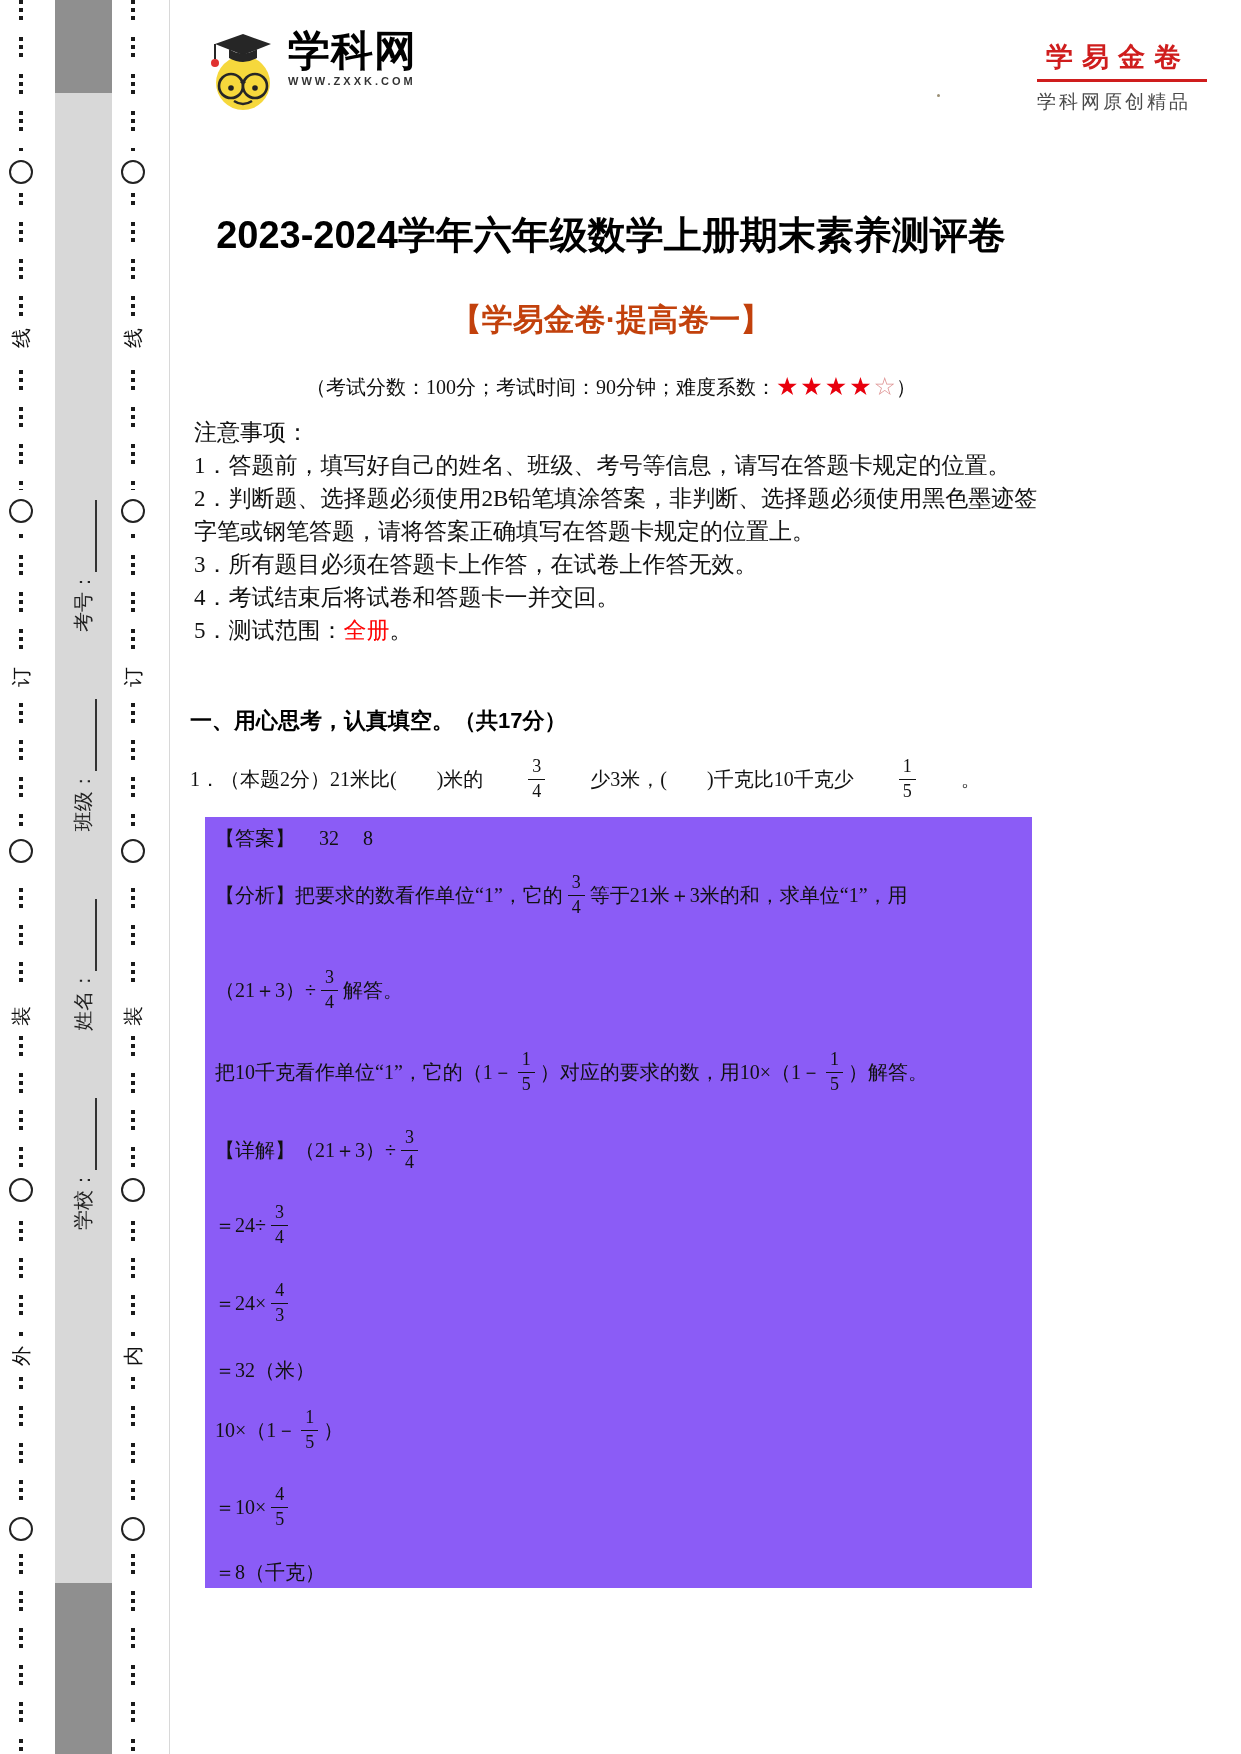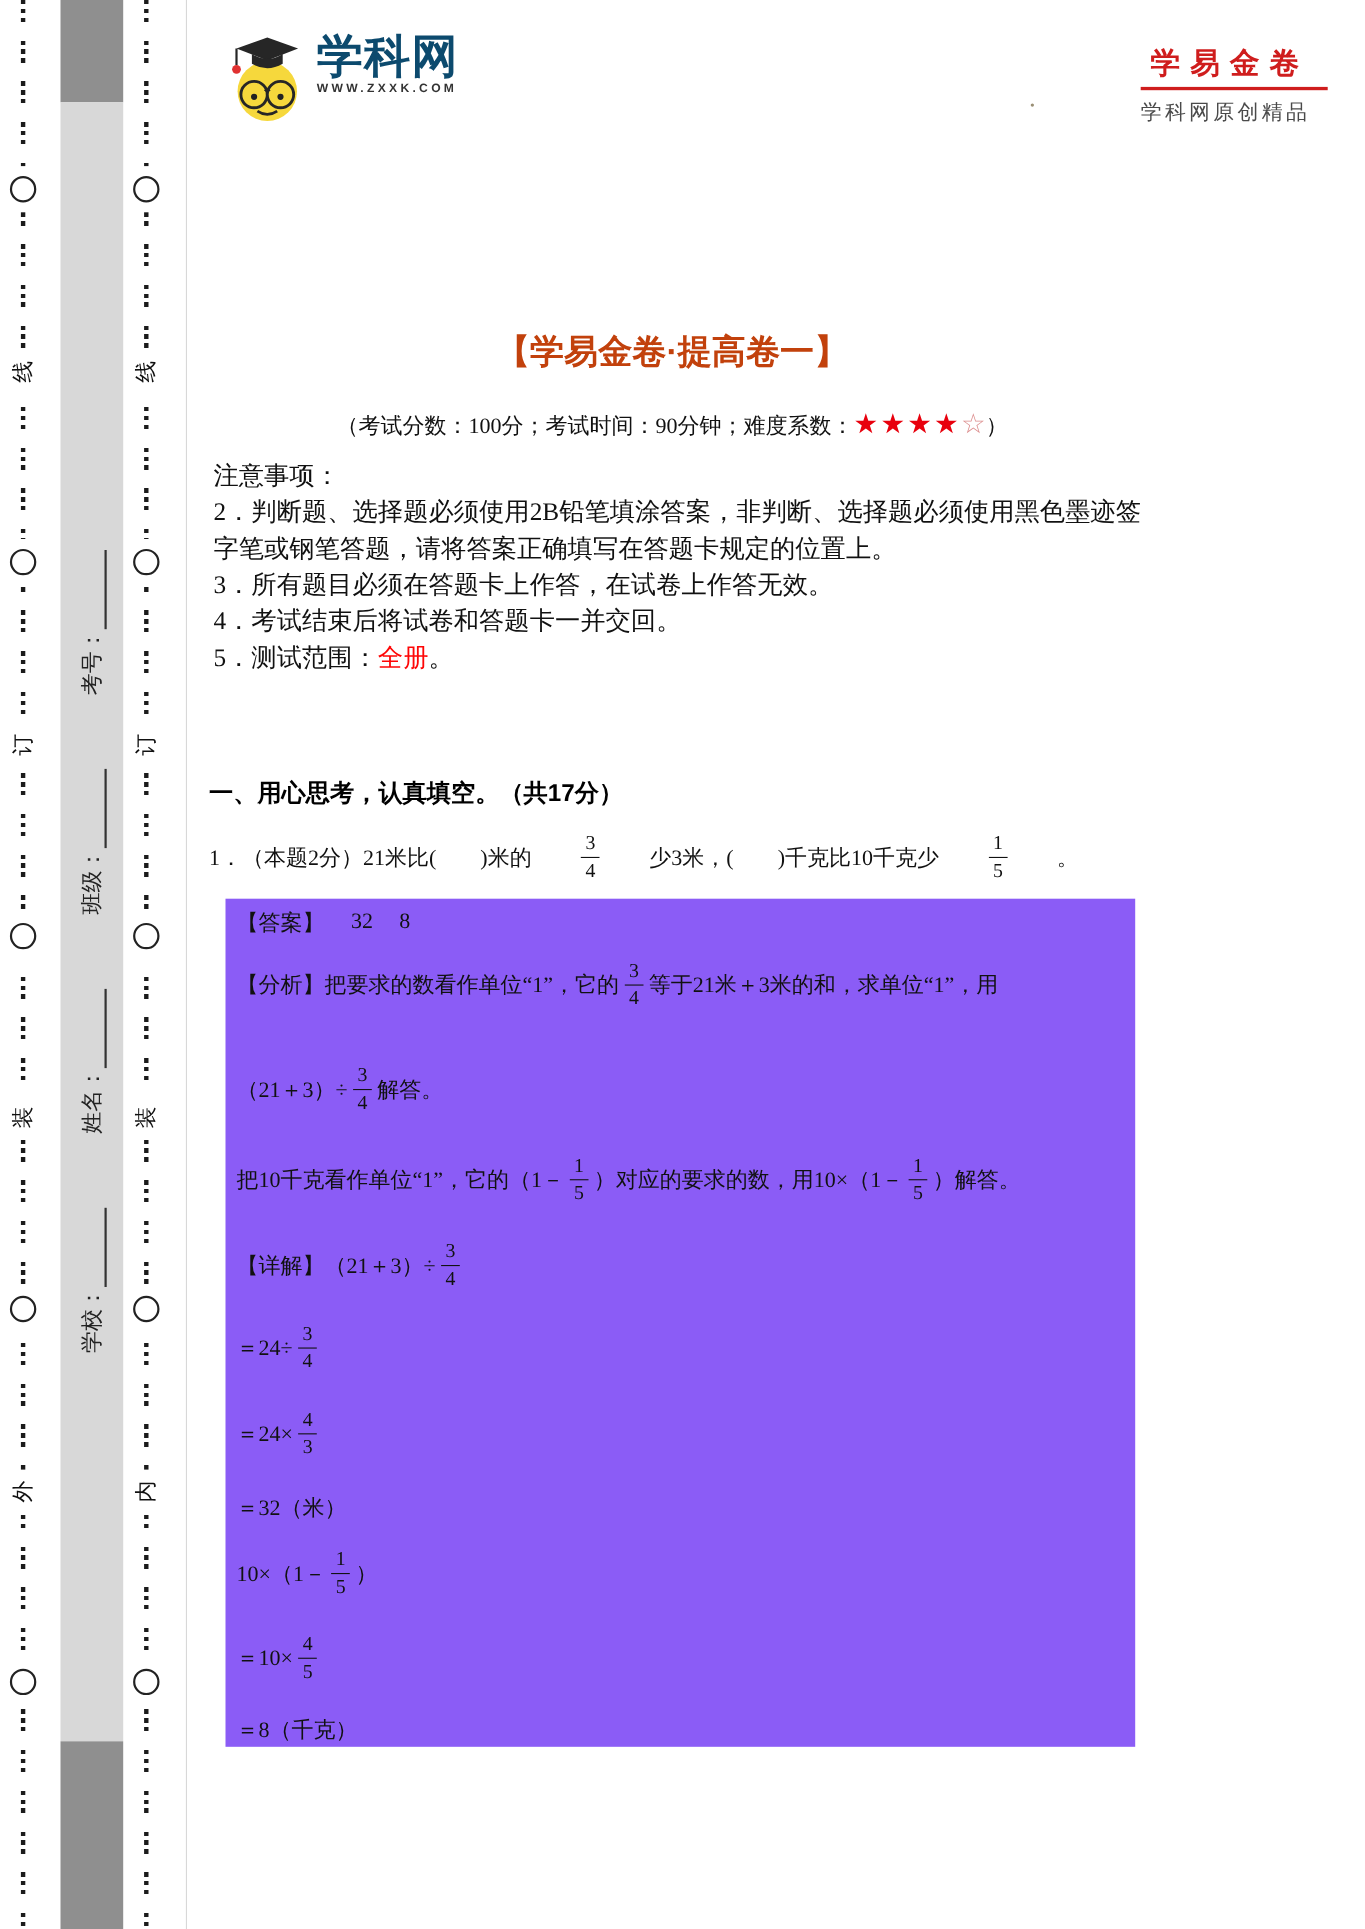--- a/index.html
+++ b/index.html
@@ -24,21 +24,21 @@
   .fields-rot{
     position:absolute;left:-282px;top:851px;width:730px;height:28px;
     transform:rotate(-90deg);display:flex;justify-content:space-between;align-items:center;
     font-size:20px;color:#222;
   }
   .field{display:inline-flex;align-items:flex-end;}
   .fline{display:inline-block;width:72px;height:16px;border-bottom:2px solid #333;}
   
   .logo{position:absolute;left:208px;top:28px;display:flex;align-items:flex-start;}
   .logo-txt{margin-left:10px;}
-  .logo-name{font-family:"Liberation Sans","DejaVu Sans",sans-serif;font-weight:bold;font-size:42px;line-height:46px;color:#0c4a6e;letter-spacing:1px;}
+  .logo-name{font-family:"Liberation Sans","DejaVu Sans",sans-serif;font-weight:bold;font-size:42px;line-height:46px;color:#000000;letter-spacing:1px;}
   .logo-url{font-family:"Liberation Sans","DejaVu Sans",sans-serif;font-weight:bold;font-size:11px;letter-spacing:3px;color:#333;margin-top:1px;}
   .brand{position:absolute;left:1037px;top:39px;width:170px;text-align:left;}
   .brand-title{font-weight:bold;font-size:27px;letter-spacing:9px;color:#cf1d1d;white-space:nowrap;text-indent:9px;}
   .brand-rule{border-bottom:3px solid #cf1d1d;margin-top:4px;}
   .brand-tag{font-family:"Liberation Sans","DejaVu Sans",sans-serif;font-size:19px;letter-spacing:3px;color:#4a4a4a;margin-top:7px;white-space:nowrap;}
   .stray-dot{position:absolute;left:937px;top:94px;width:3px;height:3px;background:#9a8f75;border-radius:50%;}
   
   .content{position:absolute;left:190px;top:0;width:842px;height:1754px;}
   .doc-title{position:absolute;top:210px;width:100%;text-align:center;
     font-family:"Liberation Sans","DejaVu Sans",sans-serif;font-weight:bold;font-size:38px;color:#000;}
@@ -175,31 +175,33 @@
 
   <div class="brand">
     <div class="brand-title">学易金卷</div>
     <div class="brand-rule"></div>
     <div class="brand-tag">学科网原创精品</div>
   </div>
   <div class="stray-dot"></div>
 
   <div class="content">
 
+    <div class="doc-title">2023-2024学年六年级数学上册期末素养测评卷</div>
     <div class="doc-subtitle">【学易金卷·提高卷一】</div>
 
     <div class="info-line">
       <span>（考试分数：100分；考试时间：90分钟；难度系数：</span>
         <span class="stars-filled">★★★★</span>
         <span class="stars-empty">☆</span>
         <span>）</span>
     </div>
 
     <div class="notice">
       <div>注意事项：</div>
+      <div>1．答题前，填写好自己的姓名、班级、考号等信息，请写在答题卡规定的位置。</div>
       <div>2．判断题、选择题必须使用2B铅笔填涂答案，非判断、选择题必须使用黑色墨迹签</div>
       <div>字笔或钢笔答题，请将答案正确填写在答题卡规定的位置上。</div>
       <div>3．所有题目必须在答题卡上作答，在试卷上作答无效。</div>
       <div>4．考试结束后将试卷和答题卡一并交回。</div>
       <div><span>5．测试范围：</span><span class="red">全册</span><span>。</span></div>
     </div>
 
     <div class="sec-heading">一、用心思考，认真填空。（共17分）</div>
 
     <div class="q-line">

